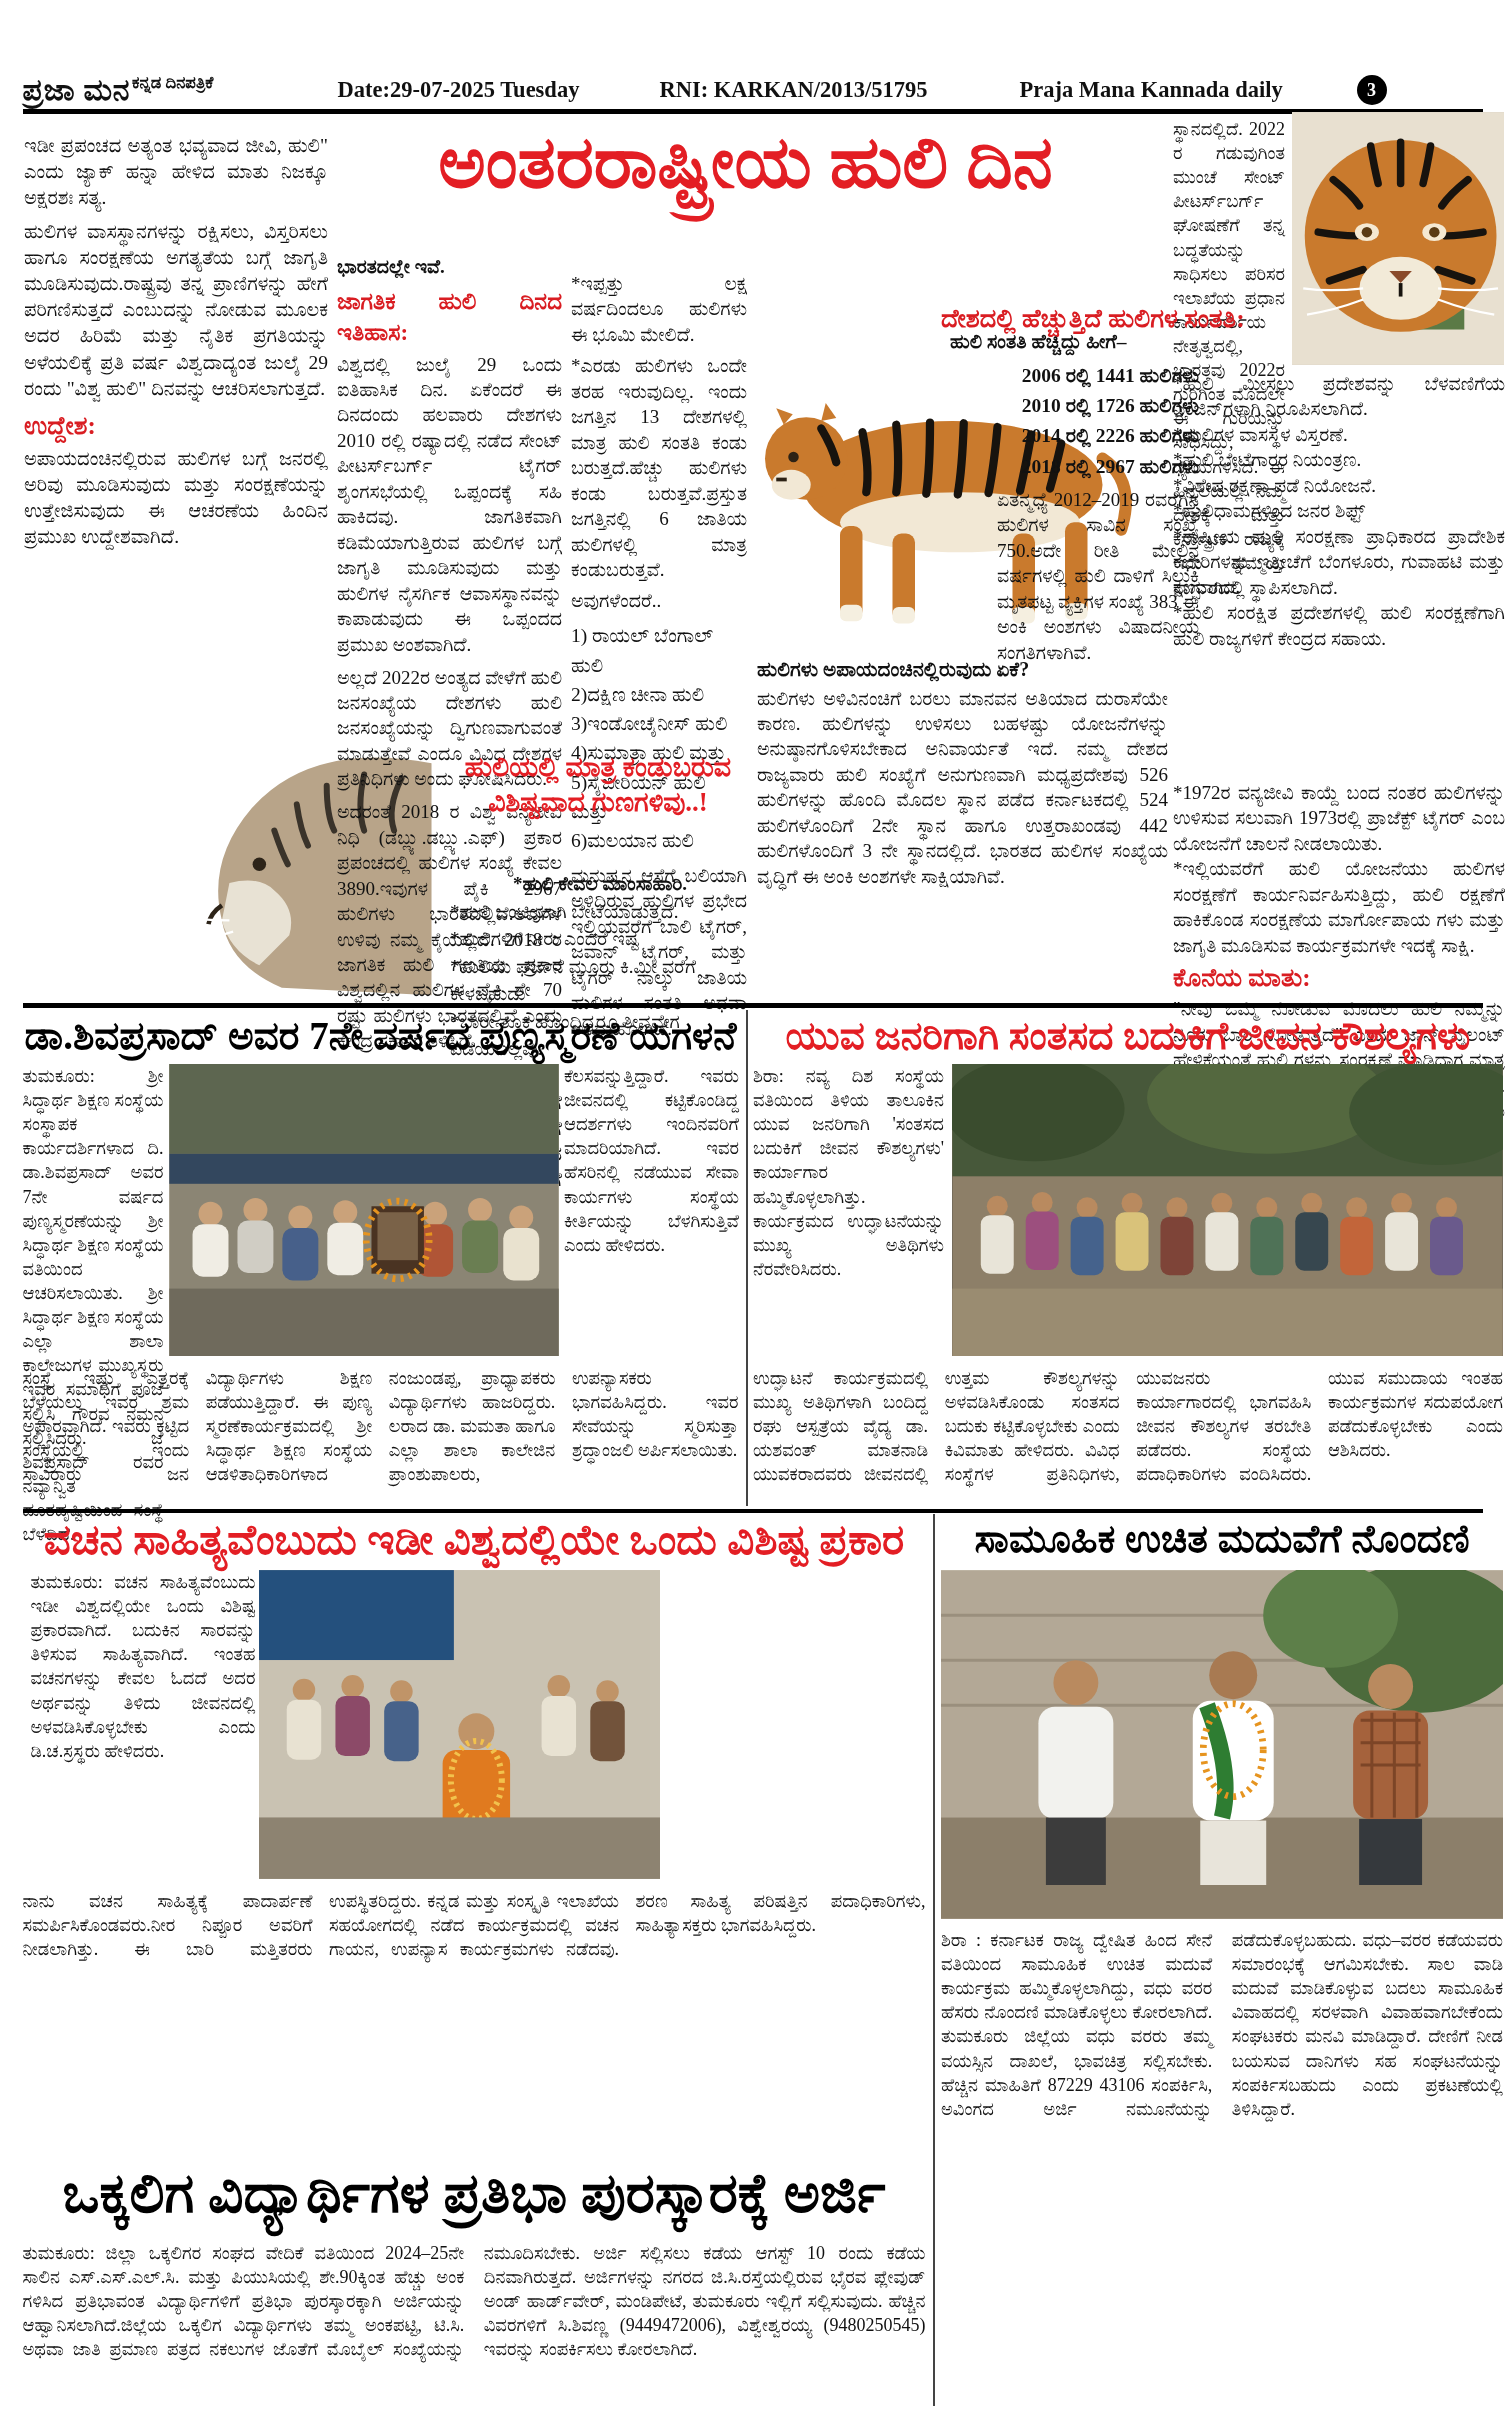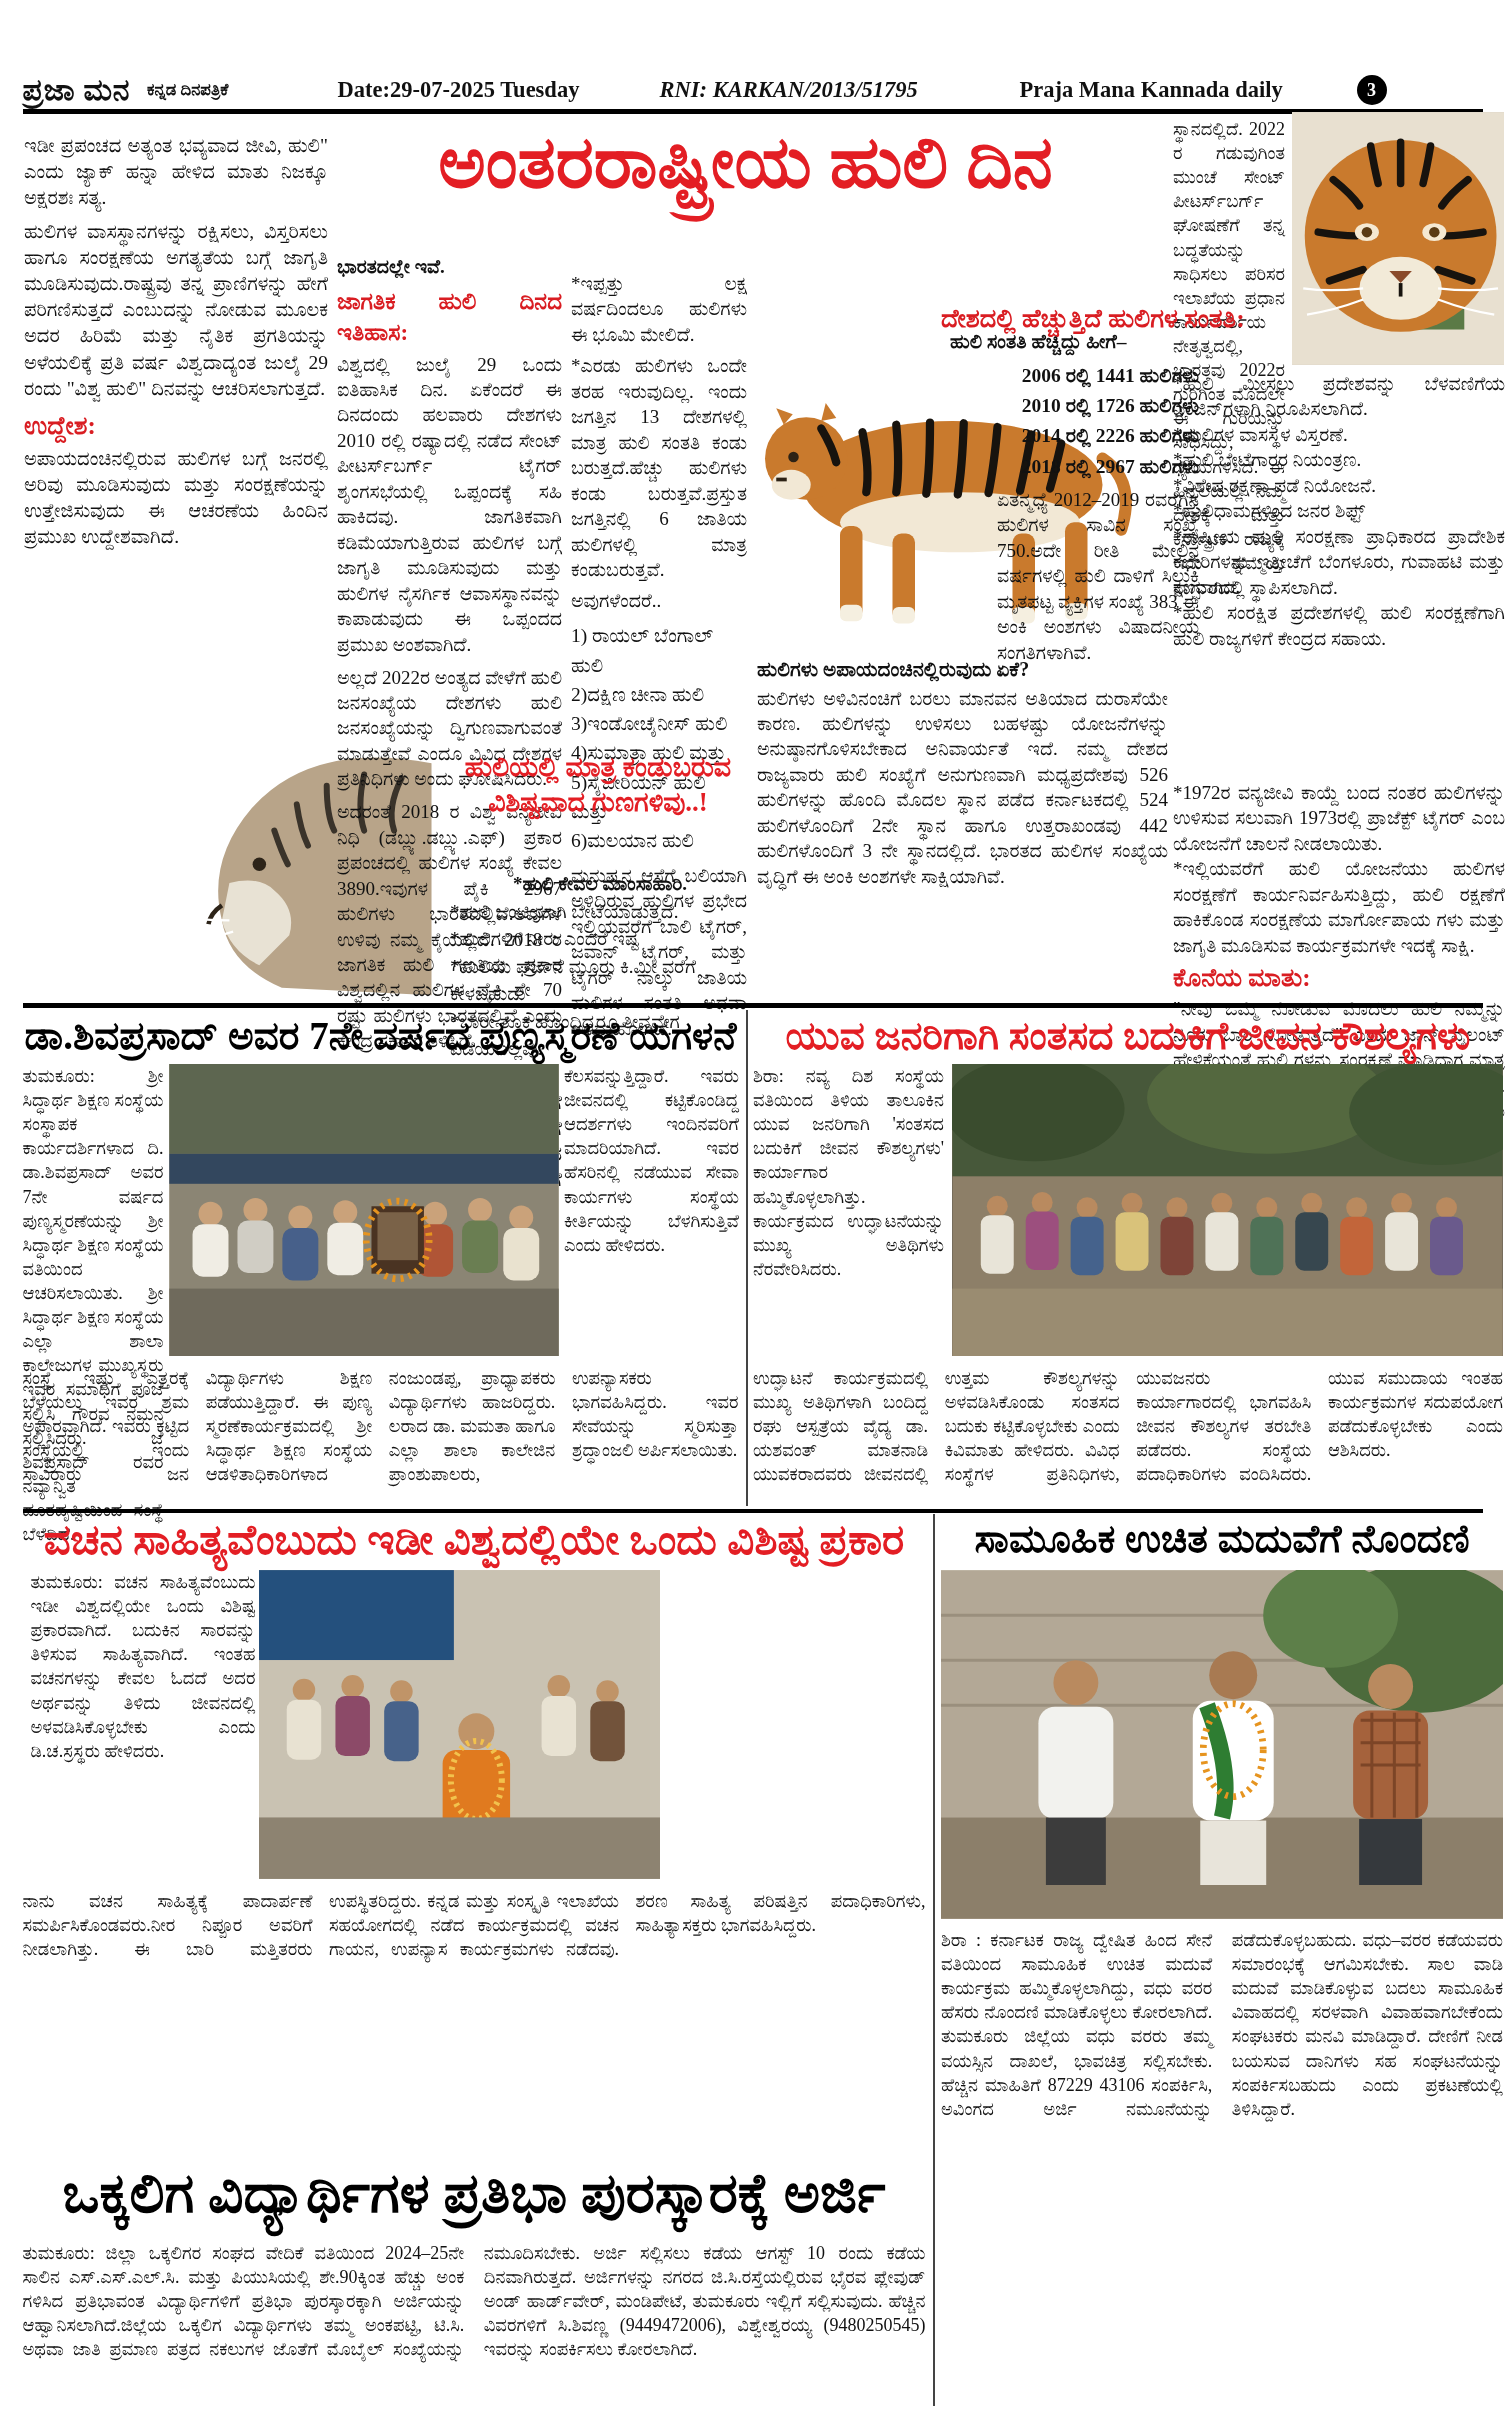--- a/index.html
+++ b/index.html
@@ -26,26 +26,26 @@
   .cols4{column-count:4;column-gap:16.5px;}
   .cols3{column-count:3;column-gap:16.5px;}
   .cols2{column-count:2;column-gap:19.5px;}
 </style>
 </head>
 <body>
 
 <div class="page">
 
   <div class="abs mast" style="left:22.5px;top:72px;width:1460px;height:36px;">
-    <div style="display:flex;align-items:center;gap:17px;width:315px;">
+    <div style="display:flex;align-items:flex-start;gap:2px;width:315px;">
       <span style="font-size:30px;font-weight:bold;letter-spacing:0.7px;">ಪ್ರಜಾ ಮನ</span>
       <span style="font-size:16.5px;font-weight:bold;">ಕನ್ನಡ ದಿನಪತ್ರಿಕೆ</span>
     </div>
     <div style="width:322px;font-size:22.5px;font-weight:bold;">Date:29-07-2025 Tuesday</div>
-    <div style="width:360px;font-size:22.5px;font-weight:bold;font-style:italic;">RNI: KARKAN/2013/51795</div>
+    <div style="width:360px;font-size:22.5px;font-weight:bold;">RNI: KARKAN/2013/51795</div>
     <div style="width:337px;font-size:22.5px;font-weight:bold;">Praja Mana Kannada daily</div>
     <div class="pageno">3</div>
   </div>
   <div class="abs rule" style="left:22.5px;top:109px;width:1460px;height:5.2px;"></div>
 
   <div class="abs headline-red" style="left:322px;top:126px;width:847px;font-size:72px;line-height:1.05;">ಅಂತರರಾಷ್ಟ್ರೀಯ ಹುಲಿ ದಿನ</div>
 
   <div class="photo" style="left:1292px;top:112px;width:212px;height:253px;">
     <svg width="212" height="253" viewBox="0 0 283 337">
       <rect width="283" height="337" fill="#e8e0d0"></rect>

